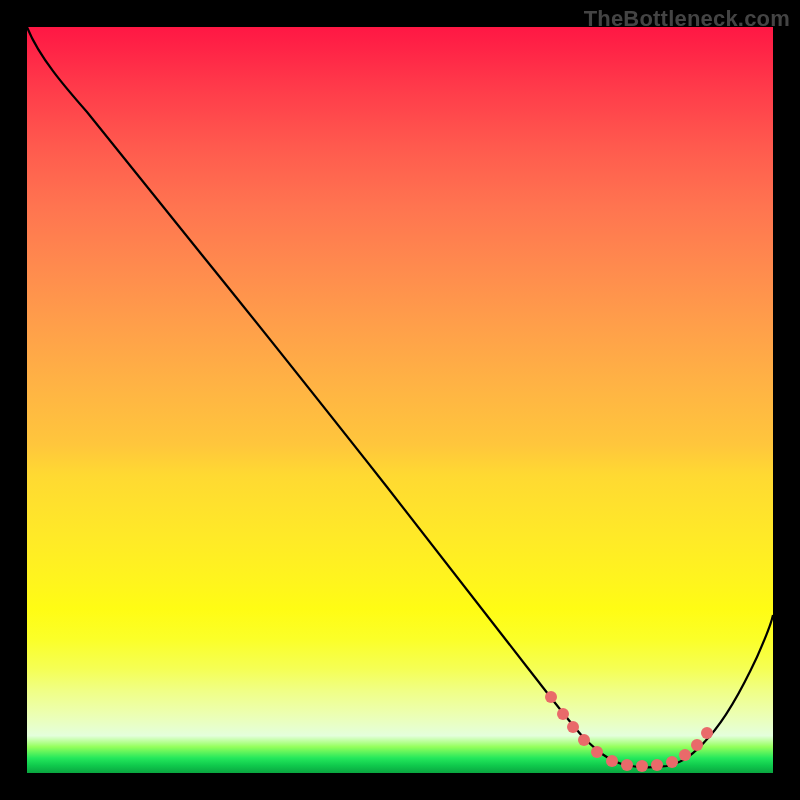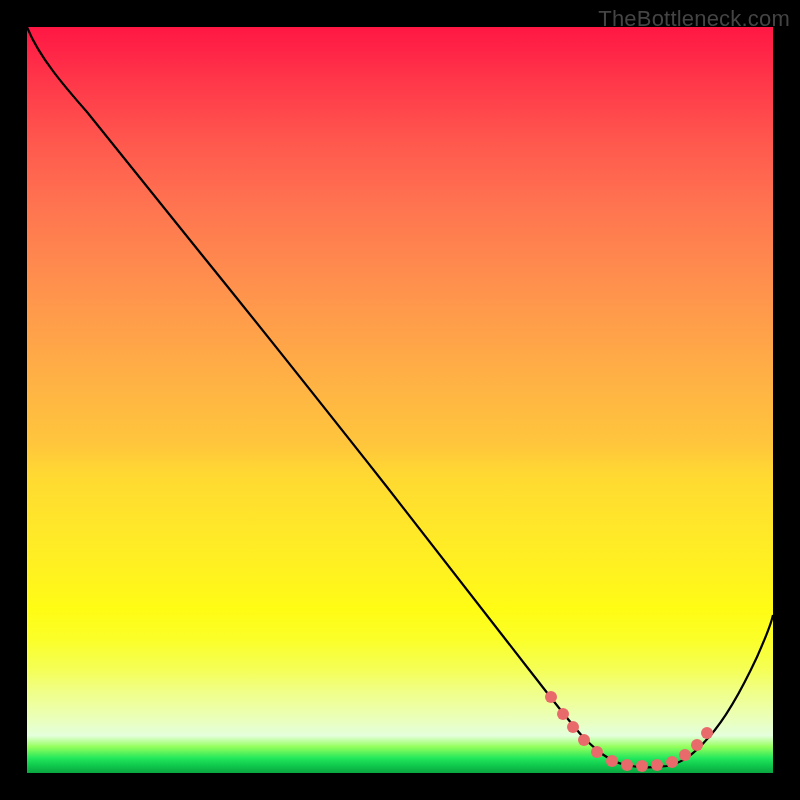--- a/index.html
+++ b/index.html
@@ -45,21 +45,21 @@
       #0fc94c 99%,
       #0aa540 100%
     );
   }
   .watermark {
     position: absolute;
     top: 6px;
     right: 10px;
     color: #444;
     font-size: 22px;
-    font-weight: 400;
+    font-weight: 700;
     letter-spacing: 0.2px;
   }
   svg.curve {
     position: absolute;
     inset: 0;
   }
 </style>
 </head>
 <body>
 

